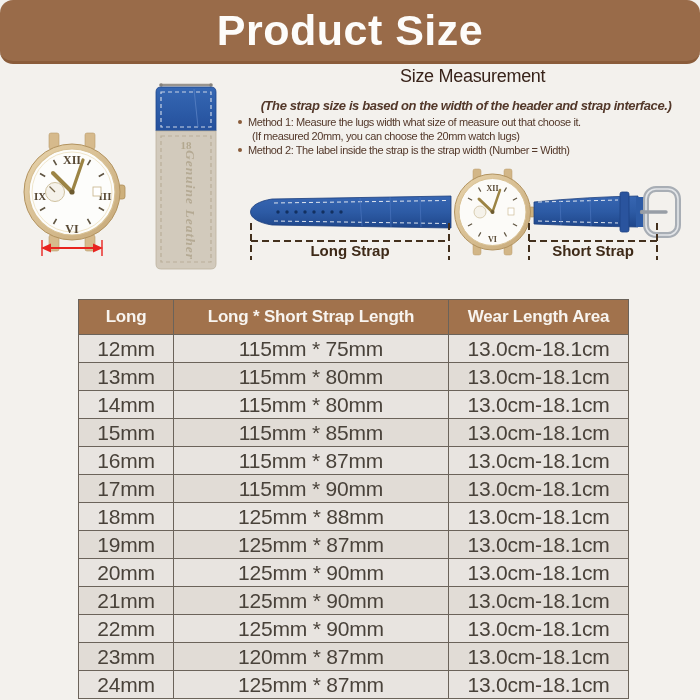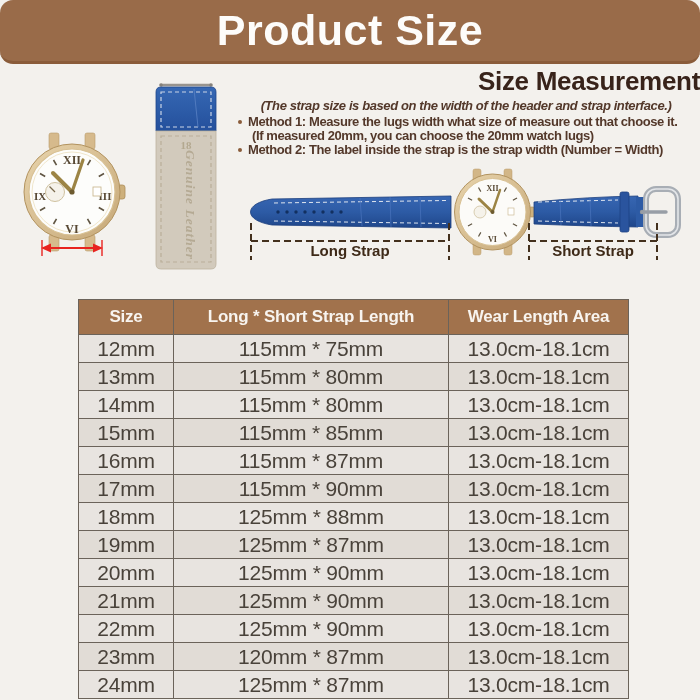--- a/index.html
+++ b/index.html
@@ -5,26 +5,26 @@
   html,body{margin:0;padding:0;}
   body{width:700px;height:700px;font-family:"Liberation Sans",sans-serif;}
   #page{position:relative;width:700px;height:700px;background:#f3f1ed;overflow:hidden;}
 
   
   .top-bar{position:absolute;left:0;top:0;width:700px;height:61px;background:#996b49;
     border-bottom:3px solid #8a5c3a;display:flex;align-items:center;justify-content:center;border-radius:13px;}
   .top-bar .title{color:#fdfcfa;font-size:43px;font-weight:bold;letter-spacing:0.5px;}
 
   
-  .sm-heading{position:absolute;left:400px;top:66px;width:300px;text-align:right;
-    font-size:26px;font-weight:bold;color:#38231ternary;color:#38231a;letter-spacing:-0.3px;}
+  .sm-heading{position:absolute;left:400px;top:66px;width:300px;text-align:left;
+    font-size:18px;font-weight:normal;color:#38231ternary;color:#38231a;letter-spacing:-0.3px;}
   .sm-intro{position:absolute;left:232px;top:98px;width:468px;text-align:center;
     font-size:13px;font-weight:bold;color:#53382a;white-space:nowrap;letter-spacing:-0.4px;font-style:italic;}
   .method-list{position:absolute;left:238px;top:115px;width:462px;
-    font-size:13px;font-weight:bold;color:#53382a;line-height:14.2px;letter-spacing:-0.4px;}
+    font-size:11px;font-weight:normal;color:#53382a;line-height:14.2px;letter-spacing:-0.4px;}
   .method-line{white-space:nowrap;position:relative;padding-left:10px;}
   .method-line .dot{position:absolute;left:0;top:5px;width:4px;height:4px;border-radius:50%;background:#8a5c3a;}
   .method-line.indent{padding-left:14px;}
 
   
   .strap-label{position:absolute;top:242px;height:18px;text-align:center;
     font-size:15px;font-weight:bold;color:#3e2a18;}
   .strap-label.long{left:260px;width:180px;}
   .strap-label.short{left:503px;width:180px;}
 
@@ -222,21 +222,21 @@
   <div class="strap-label short">Short Strap</div>
 
   <table class="size-table">
     <colgroup>
         <col class="col-size">
         <col class="col-long">
         <col class="col-wear">
       </colgroup>
     <thead>
       <tr>
-        <th>Size</th>
+        <th>Long</th>
         <th>Long * Short Strap Length</th>
         <th>Wear Length Area</th>
       </tr>
     </thead>
     <tbody>
         <tr>
           <td>12mm</td>
           <td>115mm * 75mm</td>
           <td>13.0cm-18.1cm</td>
         </tr>

